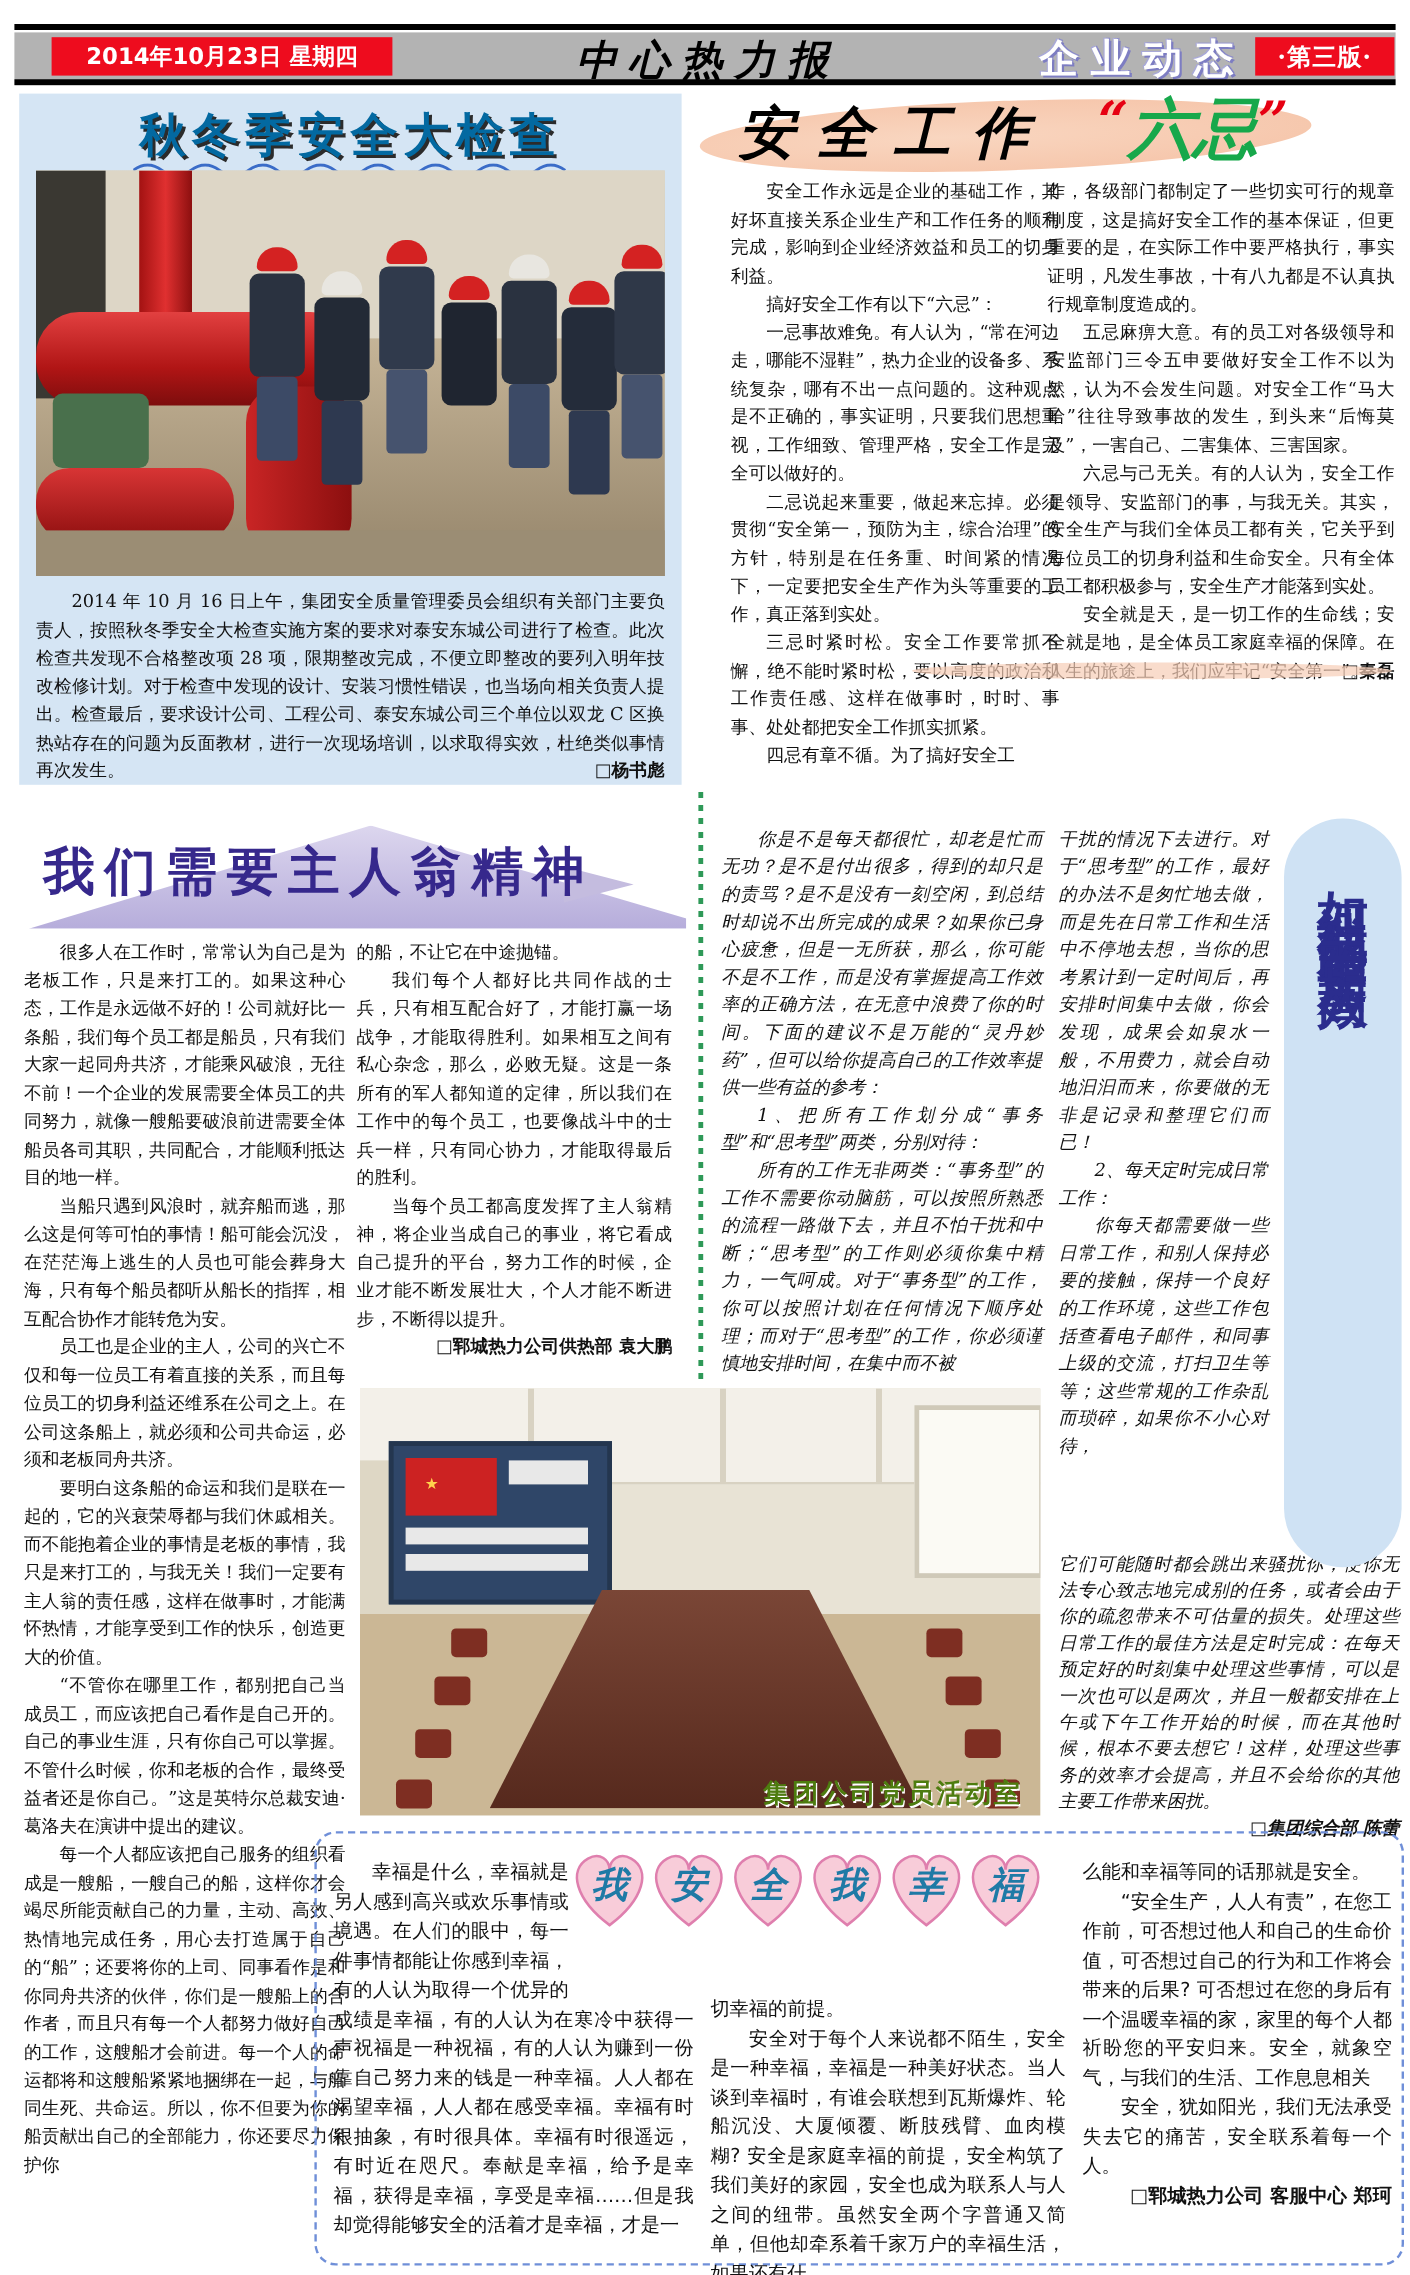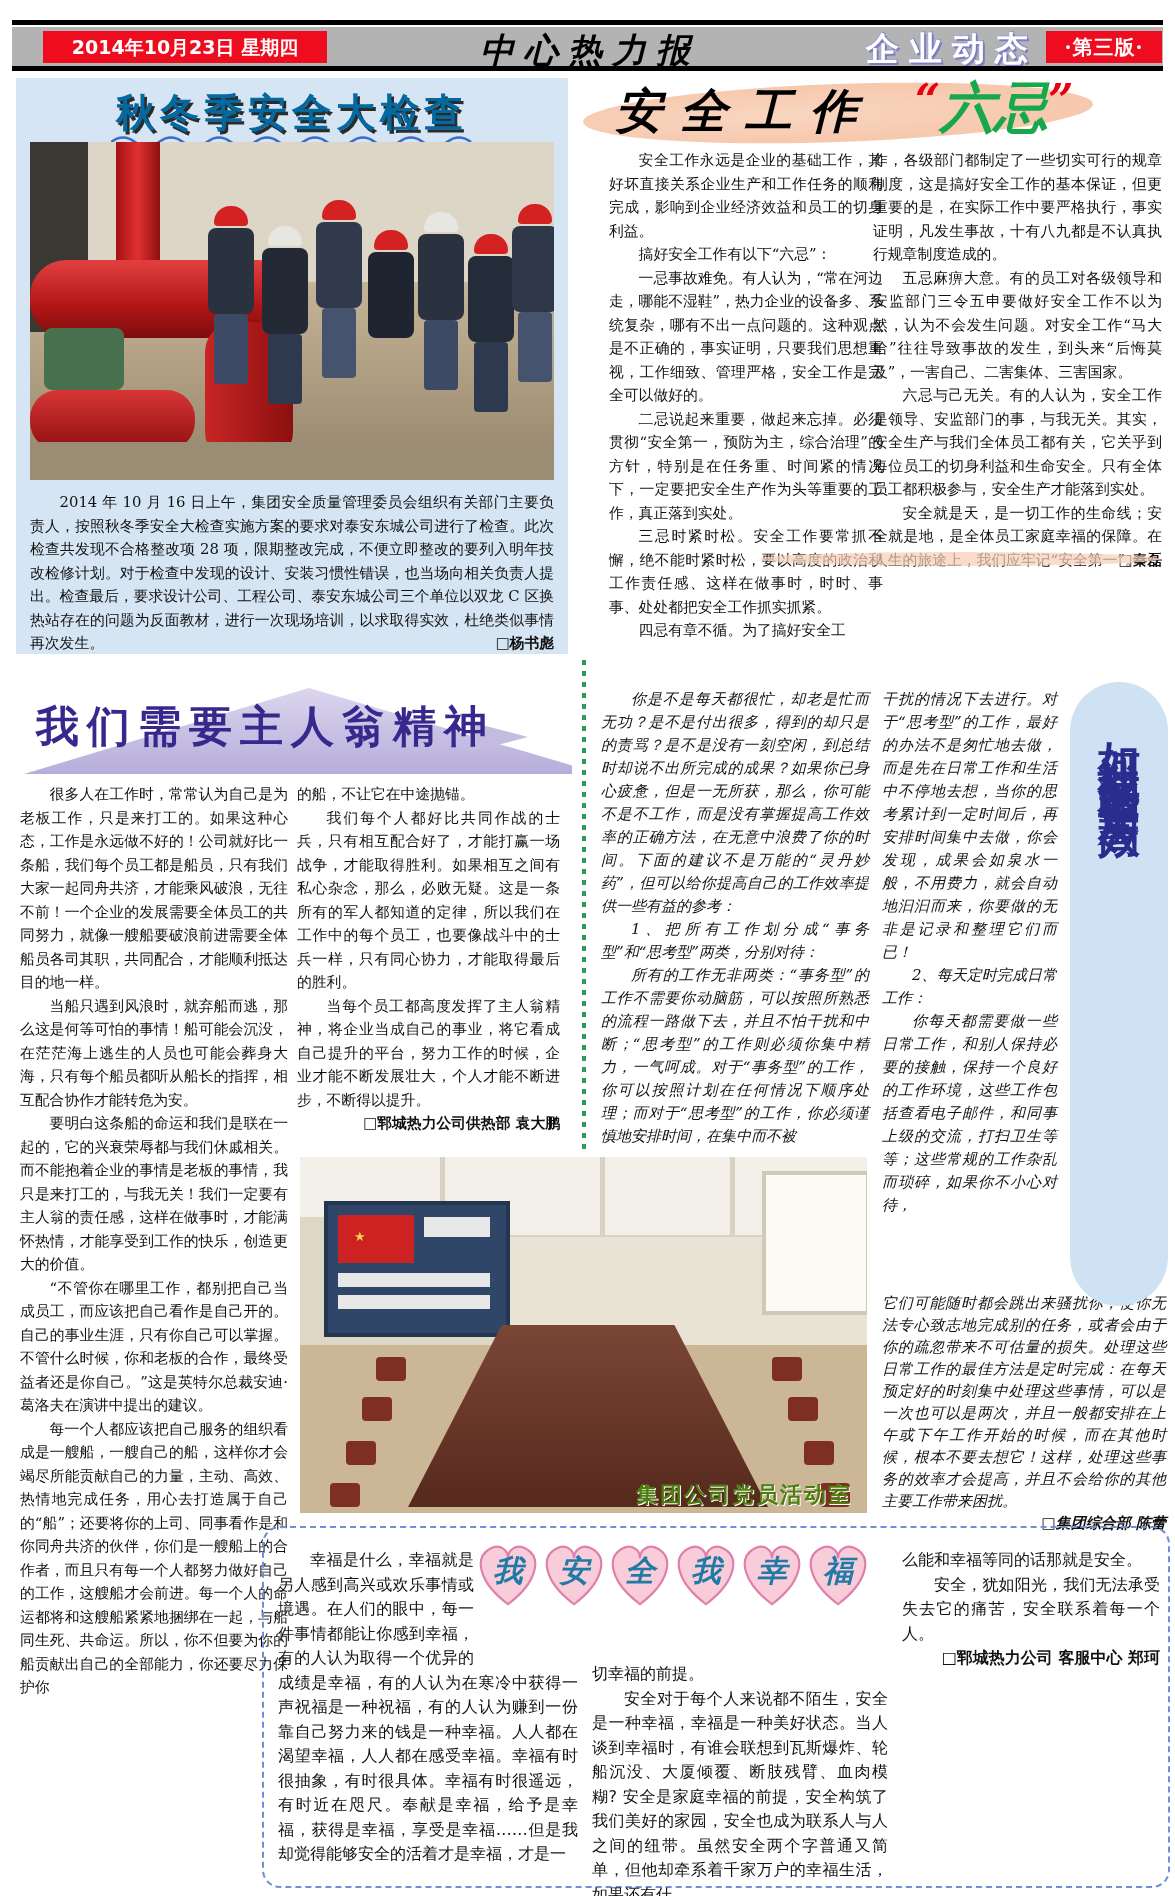--- a/index.html
+++ b/index.html
@@ -182,20 +182,21 @@
       <p class="sig sigpull">□秦磊</p>
     </div>
   <div class="swoosh"></div>
 
   <div class="banner"></div>
   <div class="arrow3"></div>
   <div class="t3">我们需要主人翁精神</div>
   <div class="col" style="left:20px;top:782px;width:268px">
       <p>很多人在工作时，常常认为自己是为老板工作，只是来打工的。如果这种心态，工作是永远做不好的！公司就好比一条船，我们每个员工都是船员，只有我们大家一起同舟共济，才能乘风破浪，无往不前！一个企业的发展需要全体员工的共同努力，就像一艘船要破浪前进需要全体船员各司其职，共同配合，才能顺利抵达目的地一样。</p>
       <p>当船只遇到风浪时，就弃船而逃，那么这是何等可怕的事情！船可能会沉没，在茫茫海上逃生的人员也可能会葬身大海，只有每个船员都听从船长的指挥，相互配合协作才能转危为安。</p>
+      <p>员工也是企业的主人，公司的兴亡不仅和每一位员工有着直接的关系，而且每位员工的切身利益还维系在公司之上。在公司这条船上，就必须和公司共命运，必须和老板同舟共济。</p>
       <p>要明白这条船的命运和我们是联在一起的，它的兴衰荣辱都与我们休戚相关。而不能抱着企业的事情是老板的事情，我只是来打工的，与我无关！我们一定要有主人翁的责任感，这样在做事时，才能满怀热情，才能享受到工作的快乐，创造更大的价值。</p>
       <p>“不管你在哪里工作，都别把自己当成员工，而应该把自己看作是自己开的。自己的事业生涯，只有你自己可以掌握。不管什么时候，你和老板的合作，最终受益者还是你自己。”这是英特尔总裁安迪·葛洛夫在演讲中提出的建议。</p>
       <p>每一个人都应该把自己服务的组织看成是一艘船，一艘自己的船，这样你才会竭尽所能贡献自己的力量，主动、高效、热情地完成任务，用心去打造属于自己的“船”；还要将你的上司、同事看作是和你同舟共济的伙伴，你们是一艘船上的合作者，而且只有每一个人都努力做好自己的工作，这艘船才会前进。每一个人的命运都将和这艘船紧紧地捆绑在一起，与船同生死、共命运。所以，你不但要为你的船贡献出自己的全部能力，你还要尽力保护你</p>
     </div>
   <div class="col" style="left:297px;top:782px;width:263px">
       <p class="cont">的船，不让它在中途抛锚。</p>
       <p>我们每个人都好比共同作战的士兵，只有相互配合好了，才能打赢一场战争，才能取得胜利。如果相互之间有私心杂念，那么，必败无疑。这是一条所有的军人都知道的定律，所以我们在工作中的每个员工，也要像战斗中的士兵一样，只有同心协力，才能取得最后的胜利。</p>
       <p>当每个员工都高度发挥了主人翁精神，将企业当成自己的事业，将它看成自己提升的平台，努力工作的时候，企业才能不断发展壮大，个人才能不断进步，不断得以提升。</p>
       <p class="sig">□郓城热力公司供热部 袁大鹏</p>
     </div>
@@ -289,17 +290,18 @@
     </div>
   <div class="col hap" style="left:278px;top:1548px;width:300px">
       <p class=""><span class="spacer"></span>幸福是什么，幸福就是另人感到高兴或欢乐事情或境遇。在人们的眼中，每一件事情都能让你感到幸福，有的人认为取得一个优异的成绩是幸福，有的人认为在寒冷中获得一声祝福是一种祝福，有的人认为赚到一份靠自己努力来的钱是一种幸福。人人都在渴望幸福，人人都在感受幸福。幸福有时很抽象，有时很具体。幸福有时很遥远，有时近在咫尺。奉献是幸福，给予是幸福，获得是幸福，享受是幸福……但是我却觉得能够安全的活着才是幸福，才是一</p>
     </div>
   <div class="col hap" style="left:592px;top:1662px;width:296px">
       <p class="cont">切幸福的前提。</p>
       <p>安全对于每个人来说都不陌生，安全是一种幸福，幸福是一种美好状态。当人谈到幸福时，有谁会联想到瓦斯爆炸、轮船沉没、大厦倾覆、断肢残臂、血肉模糊? 安全是家庭幸福的前提，安全构筑了我们美好的家园，安全也成为联系人与人之间的纽带。虽然安全两个字普通又简单，但他却牵系着千家万户的幸福生活，如果还有什</p>
     </div>
   <div class="col hap" style="left:902px;top:1548px;width:258px">
       <p class="cont">么能和幸福等同的话那就是安全。</p>
+      <p>“安全生产，人人有责”，在您工作前，可否想过他人和自己的生命价值，可否想过自己的行为和工作将会带来的后果? 可否想过在您的身后有一个温暖幸福的家，家里的每个人都祈盼您的平安归来。安全，就象空气，与我们的生活、工作息息相关</p>
       <p>安全，犹如阳光，我们无法承受失去它的痛苦，安全联系着每一个人。</p>
       <p class="sig">□郓城热力公司 客服中心 郑珂</p>
     </div>
 
 </div>
 
 </body></html>

